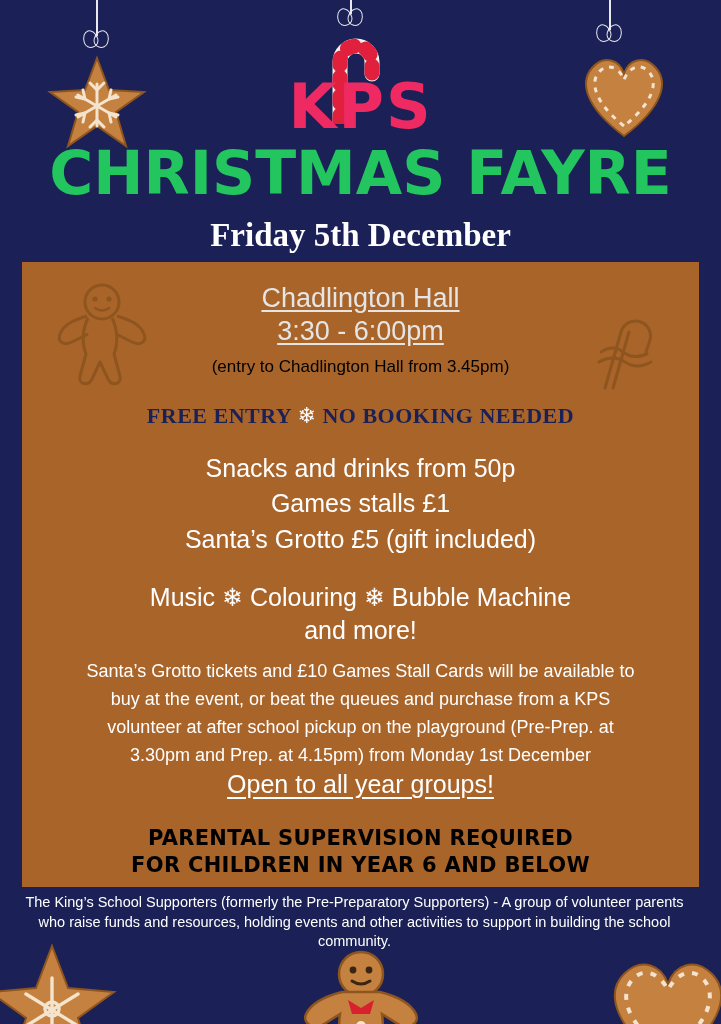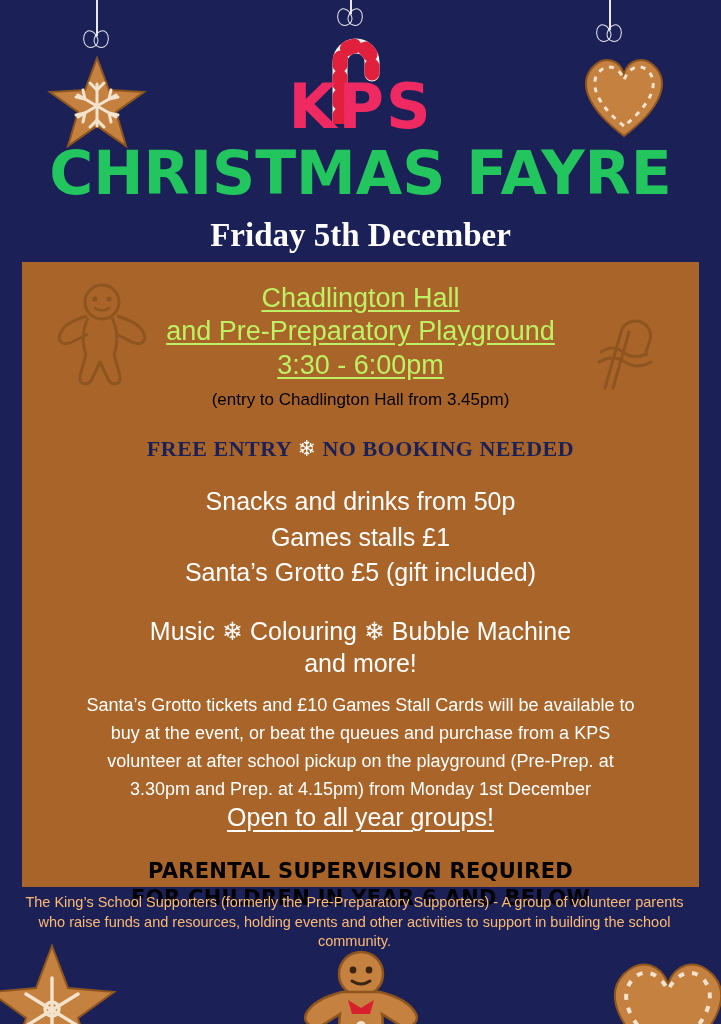--- a/index.html
+++ b/index.html
@@ -74,21 +74,21 @@
     left:22px; top:262px;
     width:677px; height:625px;
     background:#a9642a;
     padding-top:20px;
     text-align:center;
     color:#ffffff;
   }
   .venue {
     font-size:27px;
     line-height:1.24;
-    color:#bef264;
+    color:#e5e5e5;
     text-decoration:underline;
     text-underline-offset:3px;
   }
   .entrynote {
     margin-top:8px;
     font-size:17px;
     color:#000000;
   }
   .freeentry {
     margin-top:26px;
@@ -130,21 +130,21 @@
     font-size:21px;
     line-height:1.28;
     letter-spacing:0.3px;
   }
 
   
   .footer {
     position:absolute;
     left:18px; right:30px; top:893px;
     text-align:center;
-    color:#fdba74;
+    color:#ffffff;
     font-size:14.5px;
     line-height:1.35;
   }
 </style>
 </head>
 <body>
 
 <div class="poster">
 
   <div class="string" style="left:96px; top:0; height:36px;"></div>
@@ -206,21 +206,20 @@
       <g fill="none" stroke="#8e551f" stroke-width="3" stroke-linecap="round">
         <path d="M28 106 L44 50 a15 15 0 0 1 29 8 L69 70"></path>
         <path d="M36 106 L52 50"></path>
         <path d="M66 104 L50 48 a15 15 0 0 0 -29 8 L25 70" stroke-opacity="0.0"></path>
         <path d="M24 70 Q36 62 46 70 Q56 78 70 72"></path>
         <path d="M22 80 Q36 72 48 80 Q60 88 74 80"></path>
       </g>
     </svg>
 
     <div class="venue">Chadlington Hall</div>
-    <div class="venue">and Pre-Preparatory Playground</div>
     <div class="venue">3:30 - 6:00pm</div>
     <div class="entrynote">(entry to Chadlington Hall from 3.45pm)</div>
 
     <div class="freeentry">
       <span>FREE ENTRY</span>
       <span class="snowflake">❄</span>
       <span>NO BOOKING NEEDED</span>
     </div>
 
     <div class="prices">

